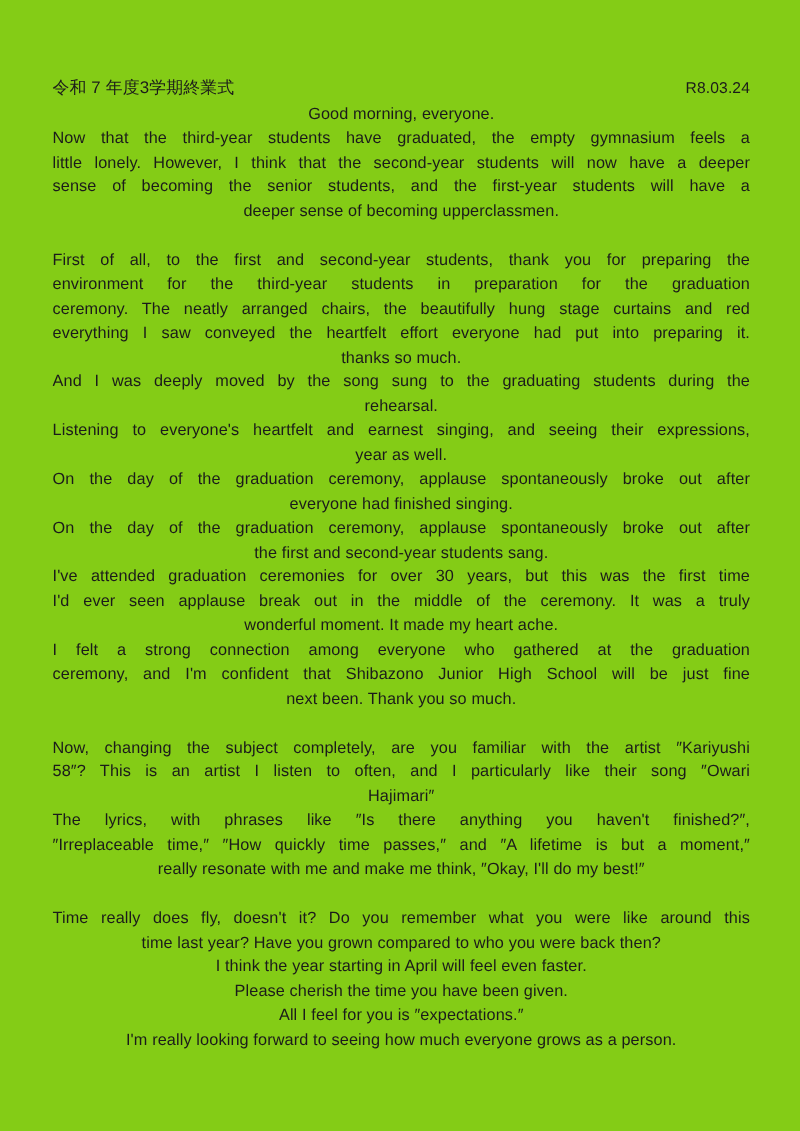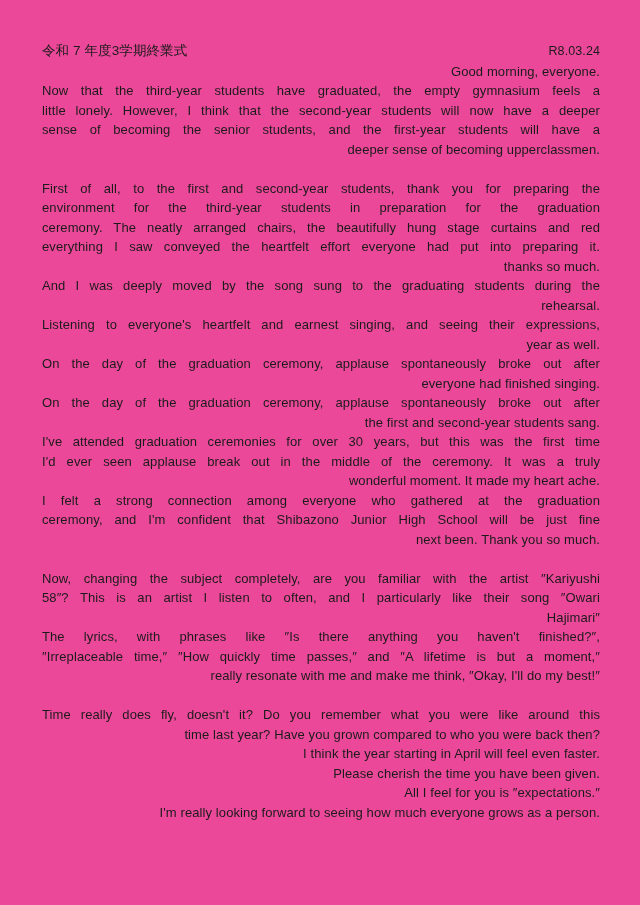--- a/index.html
+++ b/index.html
@@ -11,43 +11,43 @@
     width: 640px;
     height: 905px;
     overflow: hidden;
     font-family: "Liberation Sans", "DejaVu Sans", sans-serif;
     color: #1b1b1b;
   }
   .page {
     box-sizing: border-box;
     width: 640px;
     height: 905px;
-    padding: 41px 40px 0 42px;
-    background: #ec4899;
+    padding: 60px 40px 0 42px;
+    background: #84cc16;
     font-size: 13px;
     line-height: 19.5px;
     letter-spacing: 0.1px;
   }
   .header-row {
     display: flex;
     justify-content: space-between;
     align-items: baseline;
     min-height: 19.5px;
   }
   .header-title {
     font-size: 13.5px;
     white-space: nowrap;
   }
   .header-date {
     font-size: 12.5px;
     white-space: nowrap;
   }
   .body-lines .line {
     min-height: 19.5px;
-    text-align: right;
+    text-align: center;
     overflow: hidden;
     white-space: normal;
   }
   .body-lines .line.fill {
     text-align: justify;
     text-align-last: justify;
   }
   .body-lines .line.blank {
     
   }

